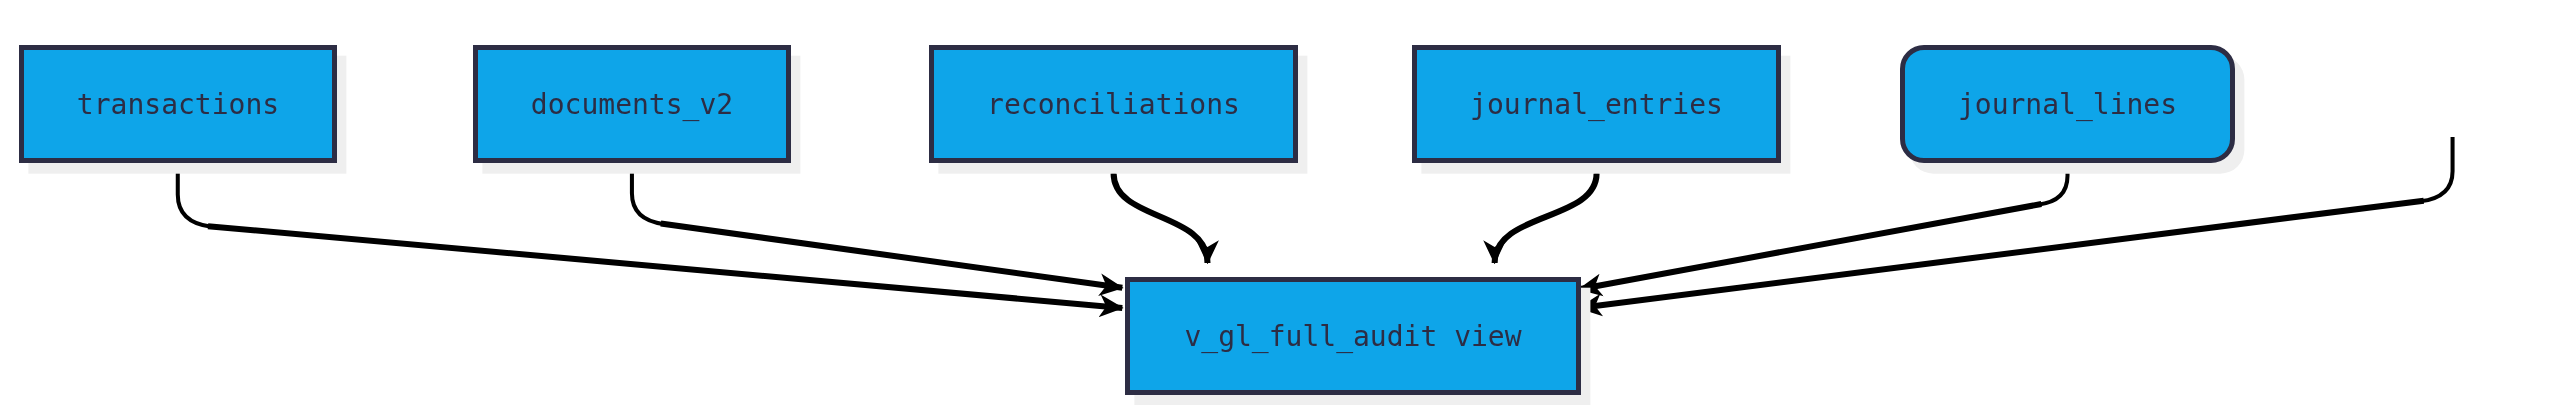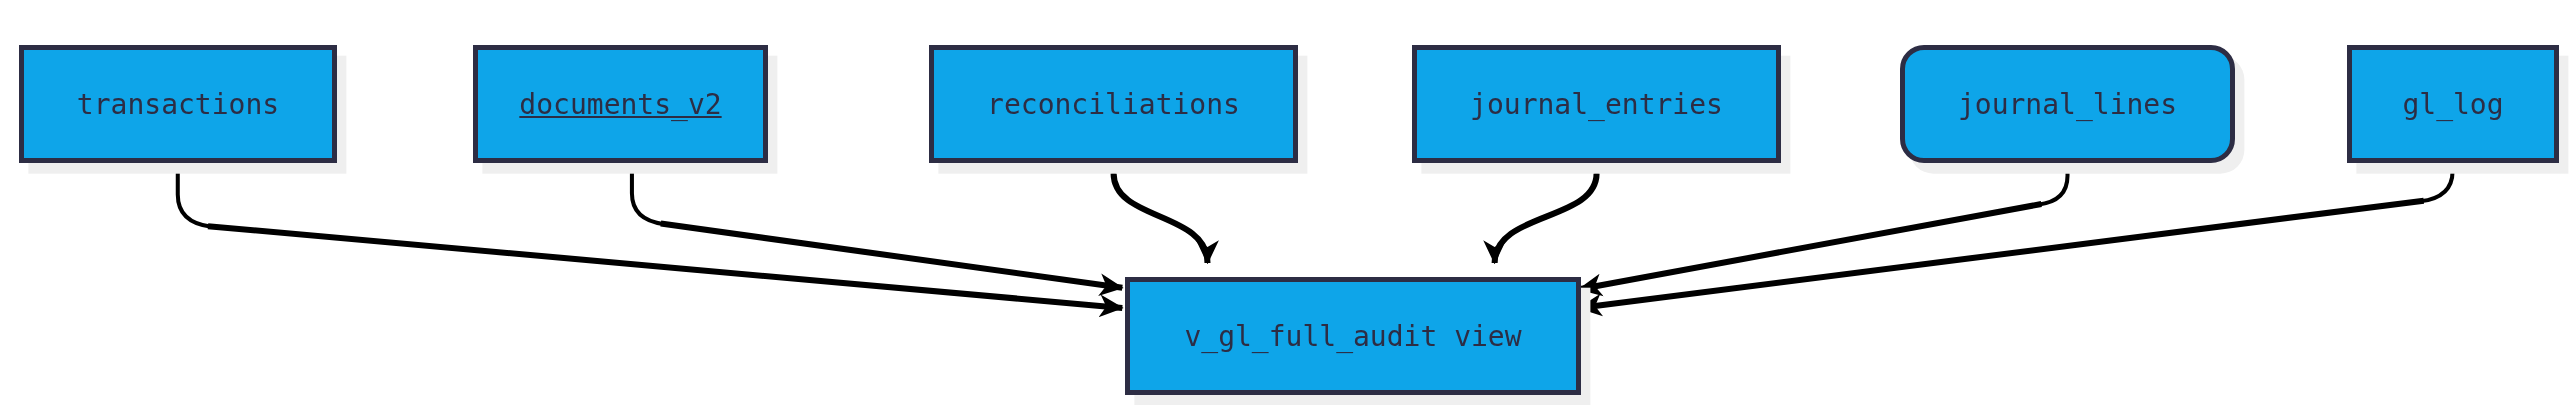--- a/index.html
+++ b/index.html
@@ -27,21 +27,21 @@
     background:#0ea5e9;
     border:5.4px solid var(--ink);
     box-shadow:9.4px 10.7px 0 var(--shadow);
     display:flex;align-items:center;justify-content:center;
     font-size:28px;
     color:var(--ink);
     white-space:nowrap;
     margin-top:26px;
   }
   #n-transactions   {left:19px;   width:318px;}
-  #n-documents-v2   {left:473px;  width:295px;text-decoration:underline;}
+  #n-documents-v2   {left:473px;  width:318px;}
   #n-reconciliations{left:929px; width:369px;}
   #n-journal-entries{left:1412px; width:369px;}
   #n-journal-lines  {left:1900px; width:335px;border-radius:24px;}
   #n-gl-log         {left:2347px; width:212px;}
   #n-view           {left:1125px; top:251px; width:456px;}
   .edge-thin {fill:none;stroke:var(--arrow);stroke-width:6;stroke-linecap:butt;}
   .edge-thick{fill:none;stroke:var(--arrow);stroke-width:9;stroke-linecap:butt;}
 </style>
 </head>
 <body>
@@ -87,22 +87,19 @@
   </div>
 
   <div class="node" id="n-reconciliations">
     <span>reconciliations</span>
   </div>
 
   <div class="node" id="n-journal-lines">
     <span>journal_lines</span>
   </div>
 
-  <div class="node" id="n-gl-log">
-    <span>gl_log</span>
-  </div>
 
   <div class="node" id="n-view">
     <span>v_gl_full_audit view</span>
   </div>
 
 </div>
 
 
 </body></html>

